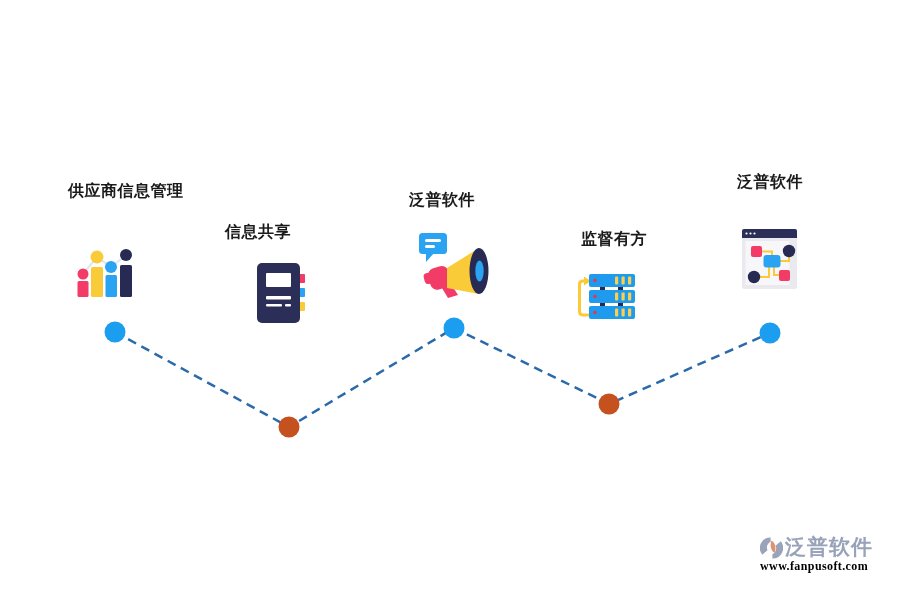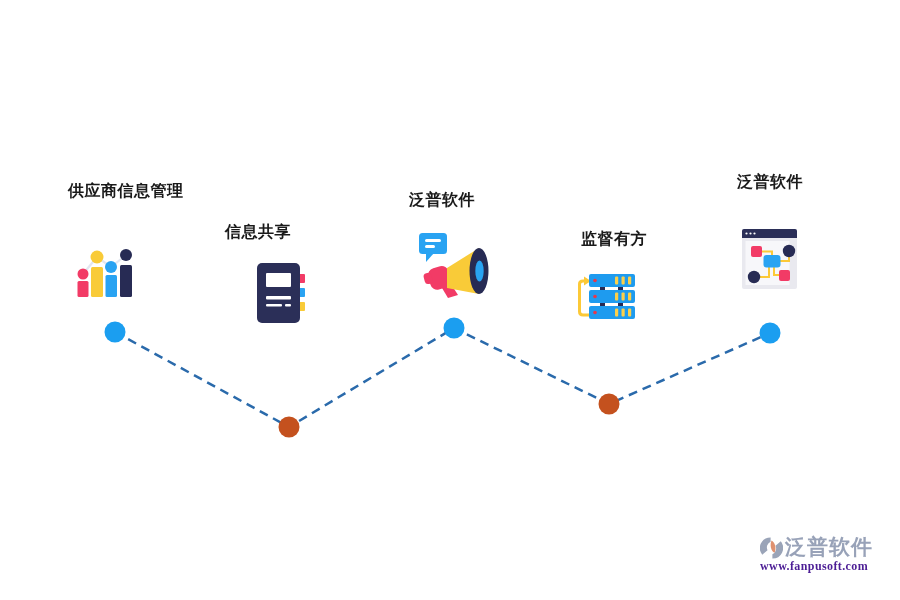--- a/index.html
+++ b/index.html
@@ -24,21 +24,21 @@
   #ico4{left:574px;top:272px;}
   #ico5{left:742px;top:229px;}
   .watermark{position:absolute;right:10px;bottom:24px;width:130px;height:40px;margin-top:36px;}
   .wm-icon{position:absolute;left:0;top:0;}
   .wm-brand{
     position:absolute;left:25px;top:-3px;font-size:21px;font-weight:700;
     color:#98a2b8;white-space:nowrap;letter-spacing:1px;
   }
   .wm-url{
     position:absolute;left:0px;top:23px;font-size:12px;font-weight:700;
-    color:#4c1d95;font-family:"Liberation Serif","DejaVu Serif",serif;
+    color:#000000;font-family:"Liberation Serif","DejaVu Serif",serif;
     white-space:nowrap;letter-spacing:0.4px;
   }
 </style>
 </head>
 <body>
 
 <div class="canvas">
 
   <svg class="connector" viewBox="0 0 900 600">
       <polyline points="115,332 289,427 454,328 609,404 770,333" fill="none" stroke="#2a6aab" stroke-width="2.5" stroke-dasharray="9 6"></polyline>

